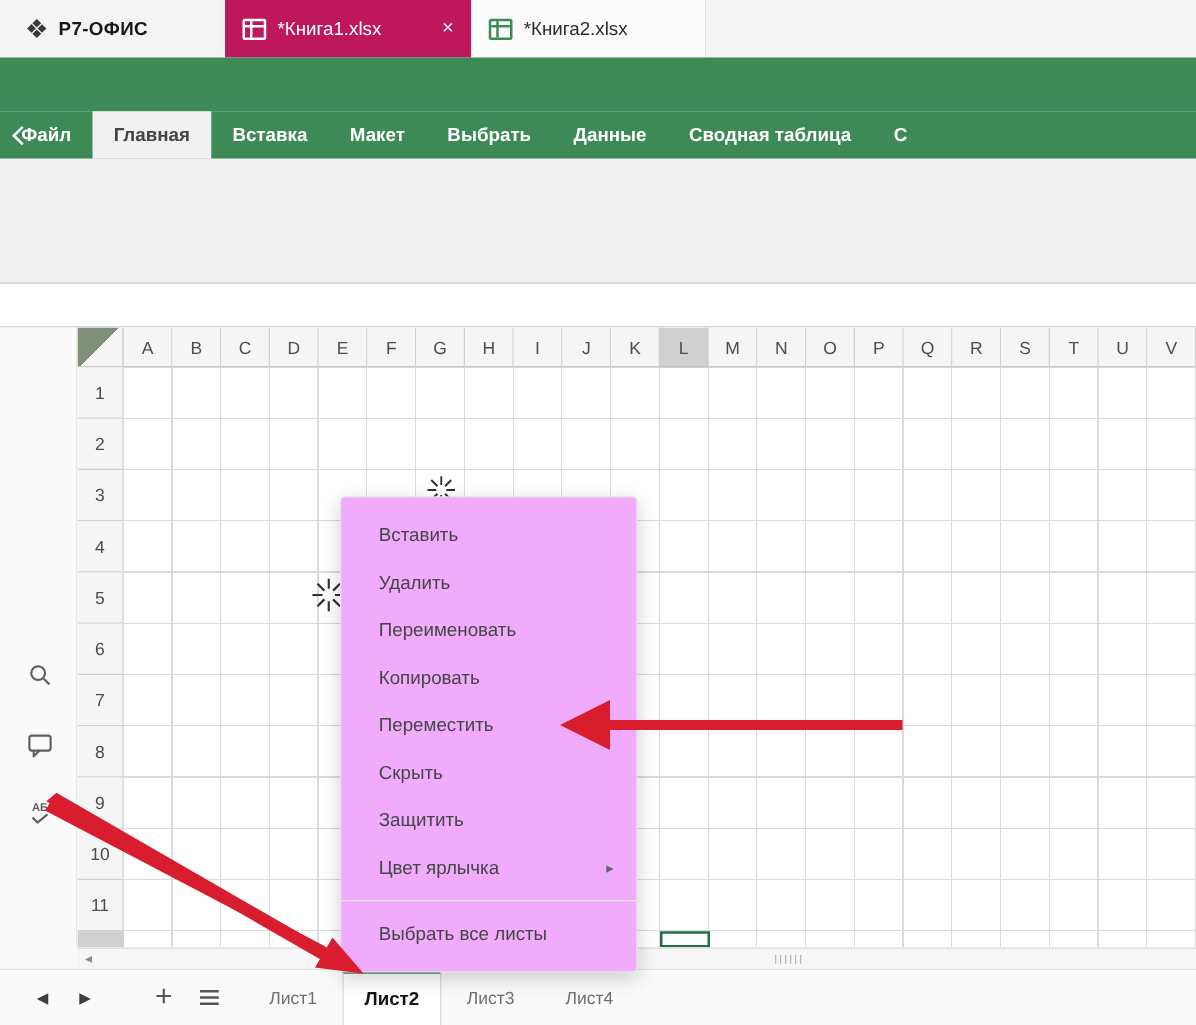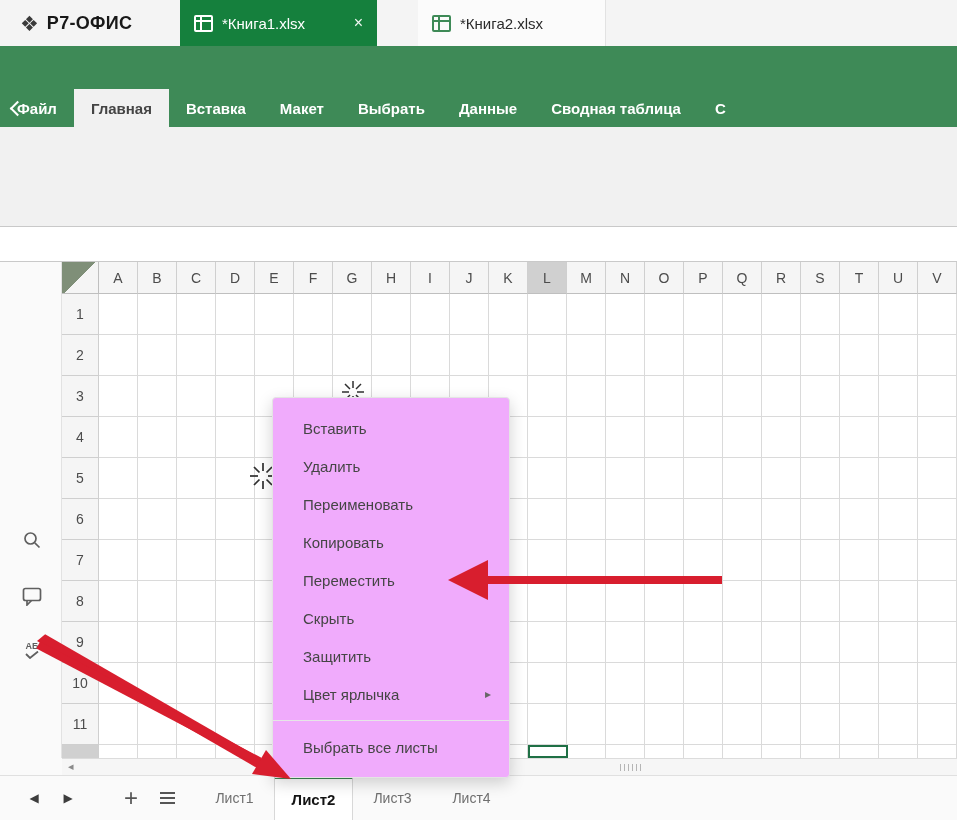--- a/index.html
+++ b/index.html
@@ -3,25 +3,25 @@
 <meta charset="utf-8">
 <style>
   html,body{margin:0;padding:0;}
   #page{position:relative;width:957px;height:820px;background:#fff;overflow:hidden;
         font-family:"Liberation Sans",sans-serif;color:#333;}
 
   
   .doctabbar{position:absolute;left:0;top:0;width:957px;height:46px;background:#f4f4f4;}
   .logo{position:absolute;left:20px;top:0;height:46px;display:flex;align-items:center;gap:8px;}
   .logo-mark{font-size:21px;color:#3a3a3a;line-height:1;}
-  .logo-text{font-weight:bold;font-size:18px;color:#181818;letter-spacing:.3px;}
+  .logo-text{font-weight:bold;font-size:15px;color:#181818;letter-spacing:.3px;}
   .doctab{position:absolute;top:0;height:46px;display:flex;align-items:center;gap:9px;
           padding:0 14px;box-sizing:border-box;font-size:15px;cursor:default;}
-  .doctab.active{left:180px;width:197px;background:#15803d;color:#fff;}
-  .doctab.inactive{left:377px;width:188px;background:#fbfbfb;color:#2b2b2b;border-right:1px solid #e2e2e2;margin-left:41px;}
+  .doctab.active{left:180px;width:197px;background:#be185d;color:#fff;}
+  .doctab.inactive{left:377px;width:188px;background:#fbfbfb;color:#2b2b2b;border-right:1px solid #e2e2e2;}
   .sheet-icon{width:15px;height:13px;border:2px solid currentColor;border-radius:2px;position:relative;flex:none;}
   .sheet-icon::before{content:"";position:absolute;left:0;right:0;top:3px;border-top:2px solid currentColor;}
   .sheet-icon::after{content:"";position:absolute;top:0;bottom:0;left:4px;border-left:2px solid currentColor;}
   .doctab.inactive .sheet-icon{color:#3e8a57;}
   .tab-close{margin-left:auto;font-size:16px;opacity:.95;}
 
   
   .ghdr{position:absolute;left:0;top:46px;width:957px;height:43px;background:#3e8a57;}
   .hicon{position:absolute;top:56px;width:24px;height:24px;display:flex;align-items:center;justify-content:center;}
   .hchar{color:#fff;font-size:20px;line-height:1;}

